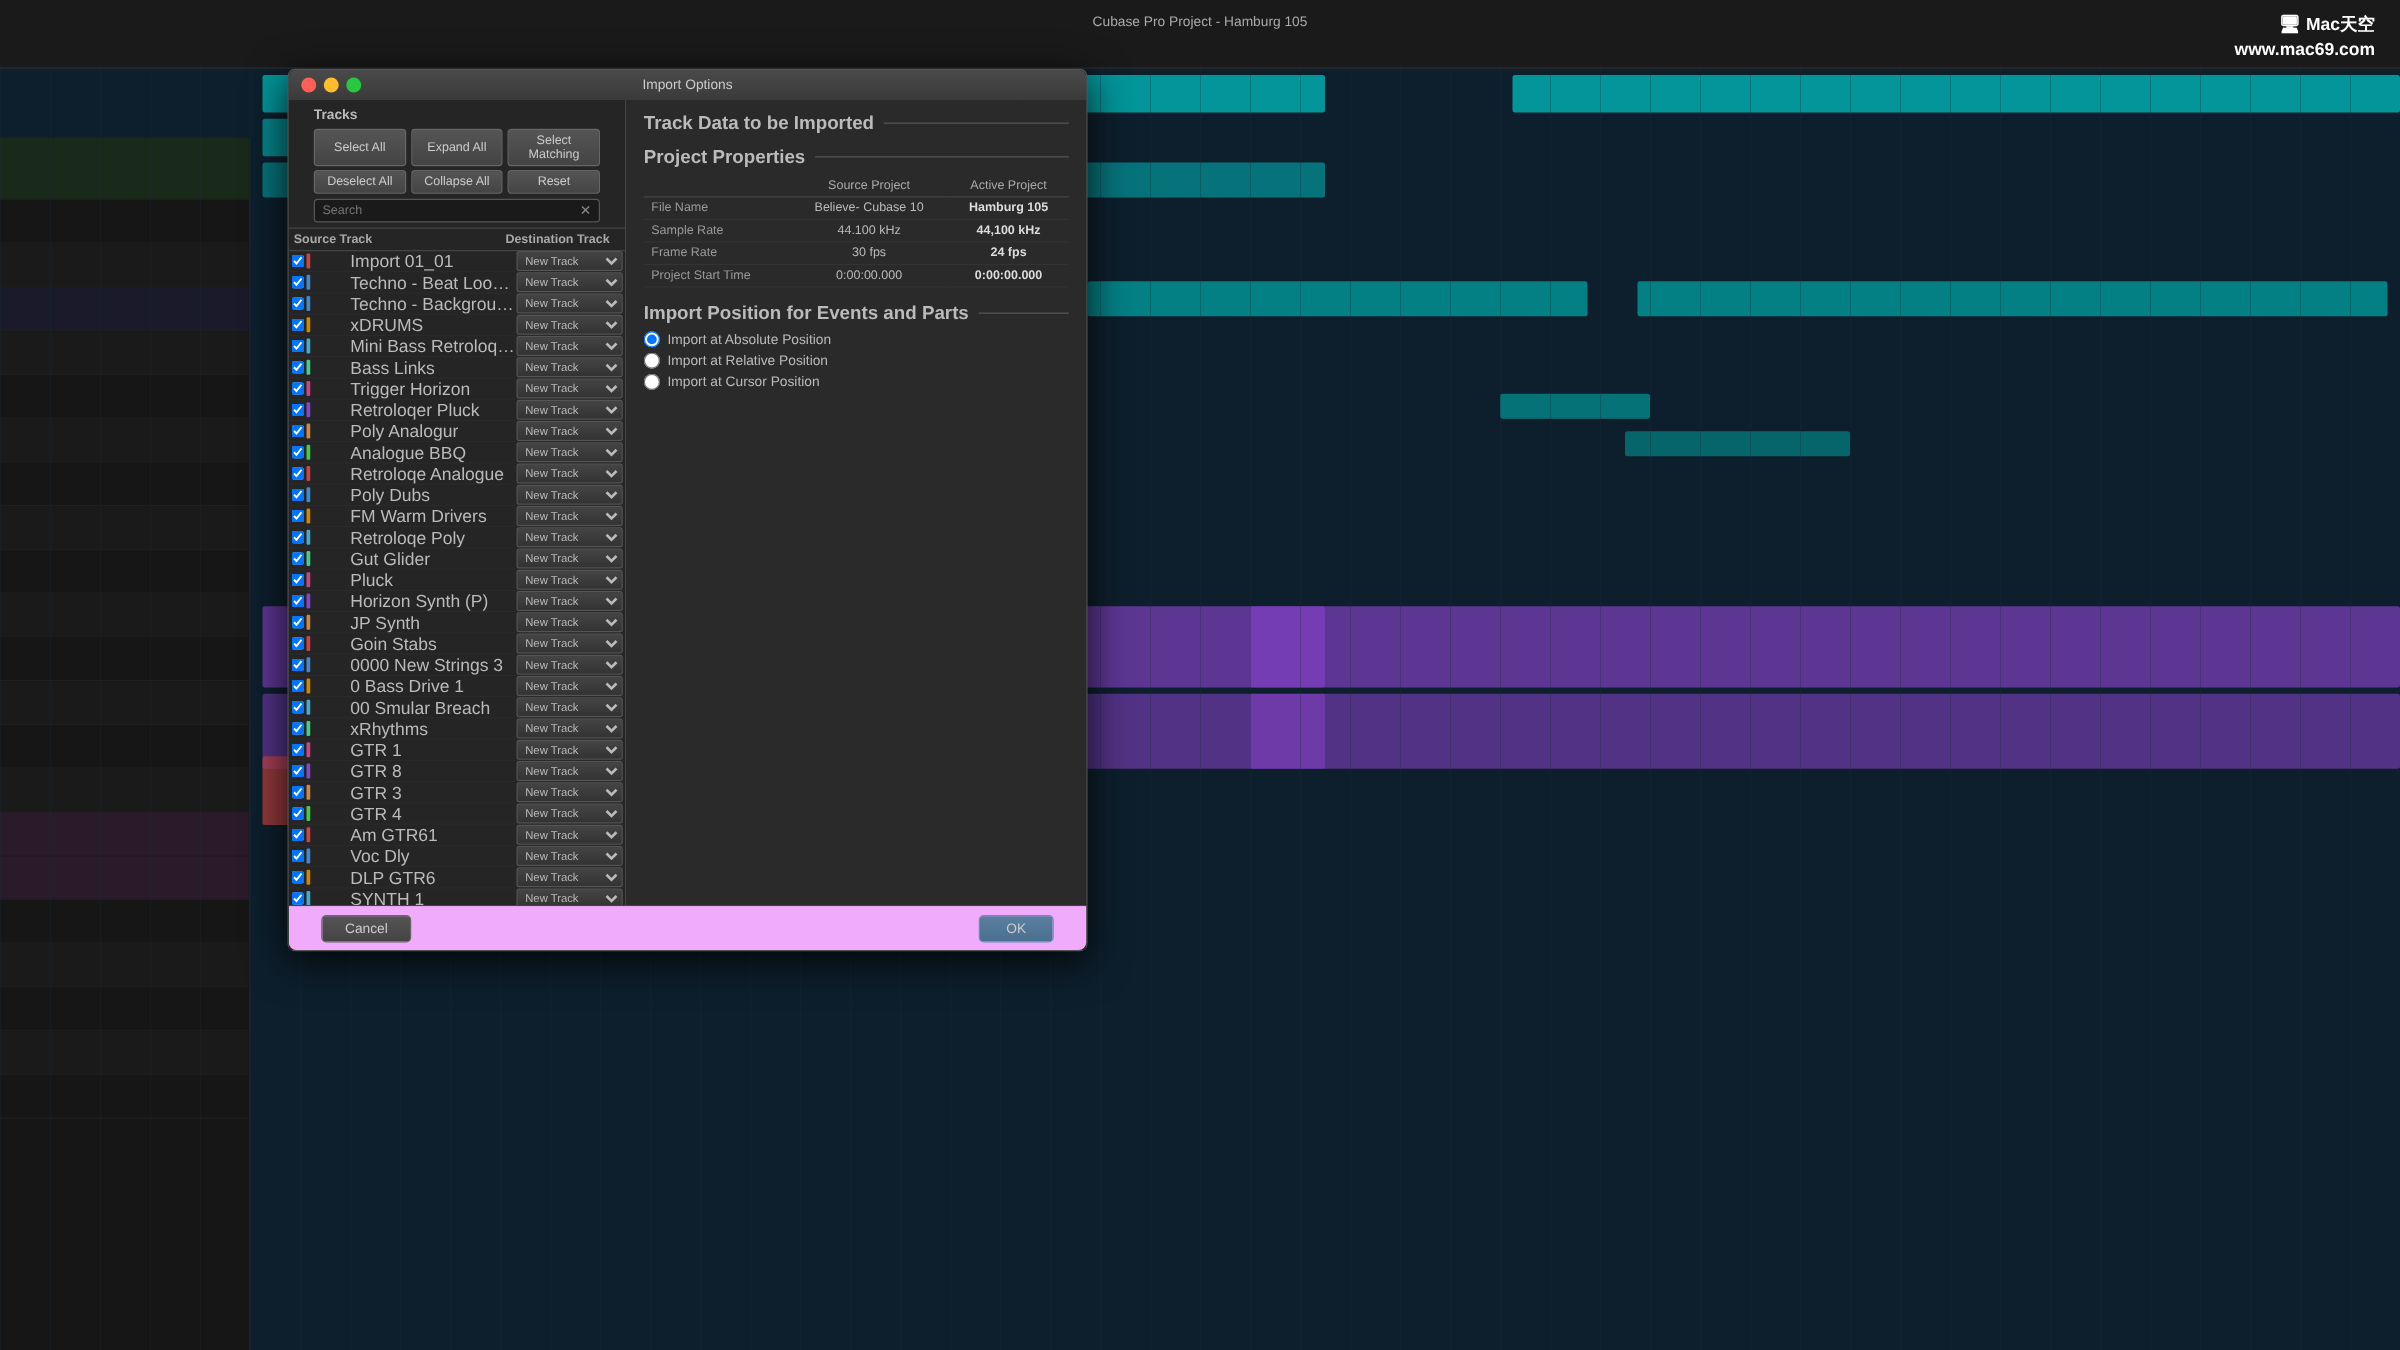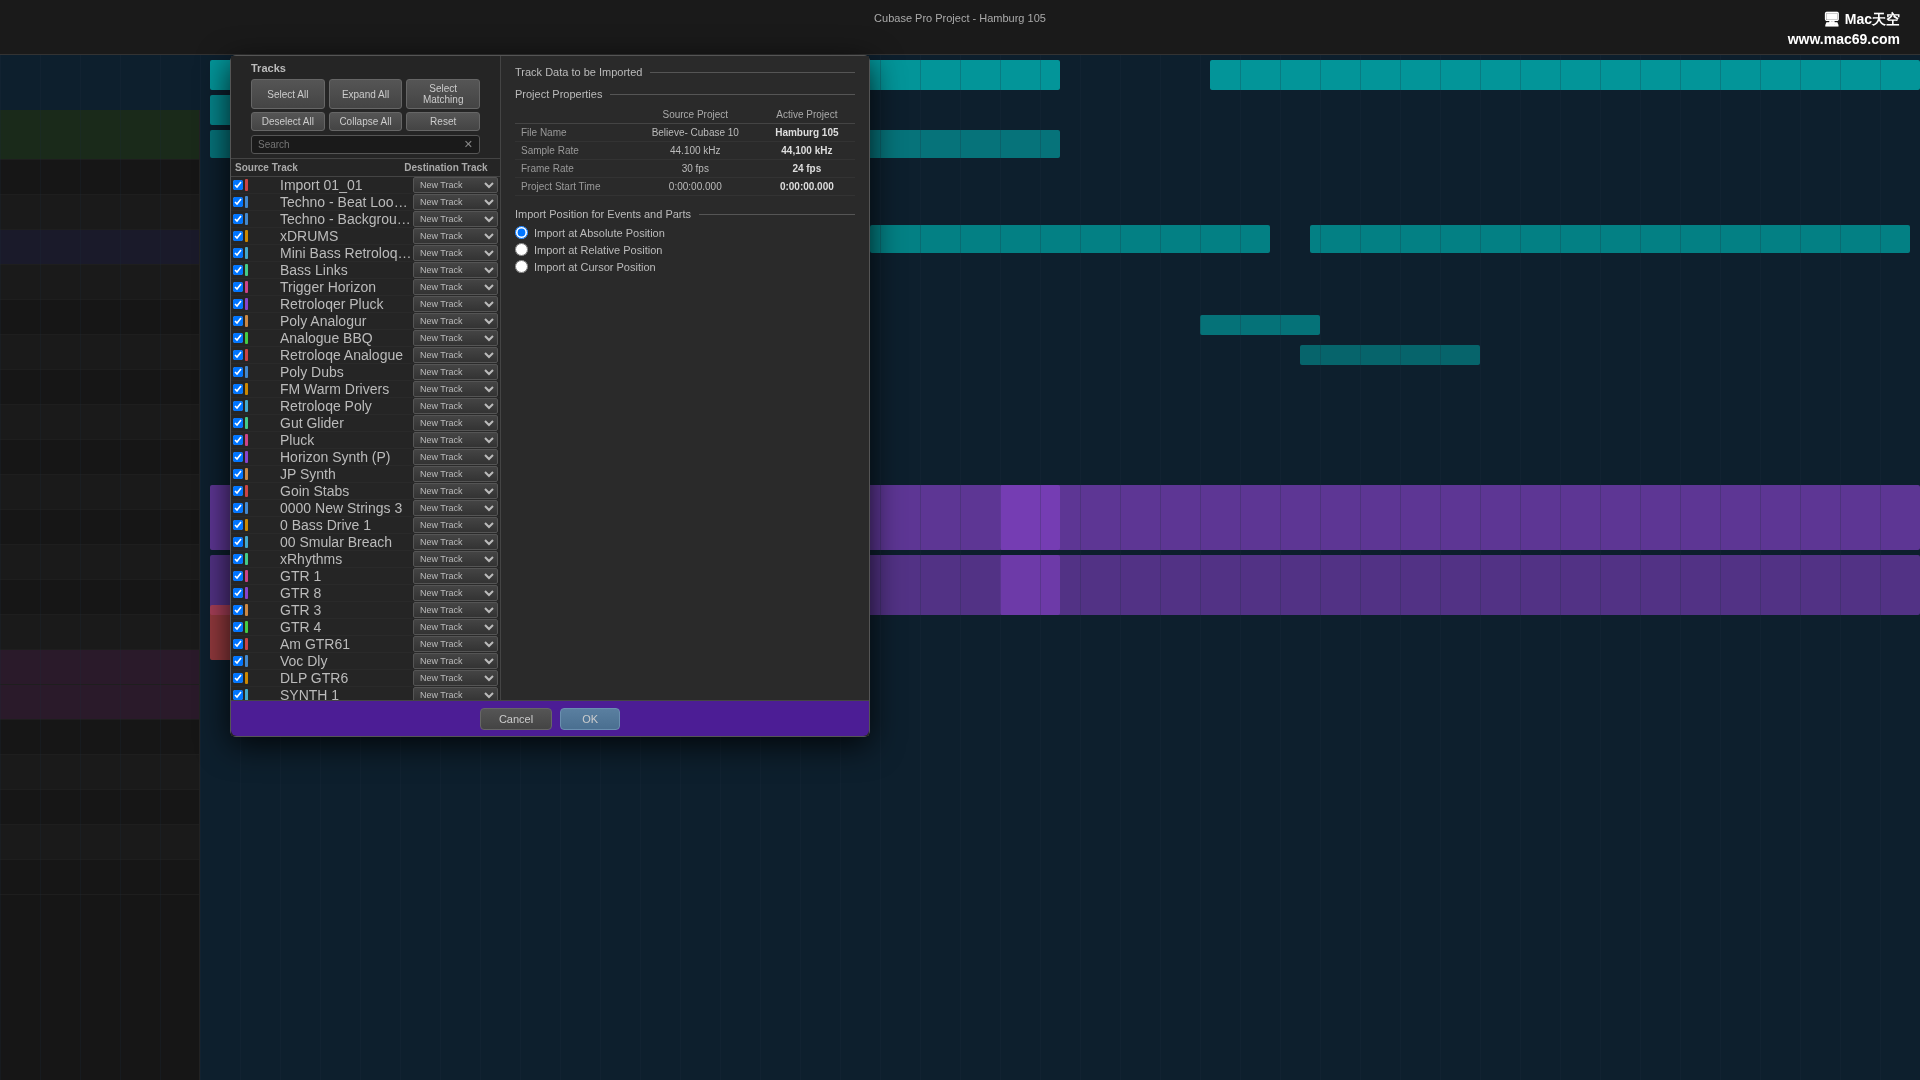--- a/index.html
+++ b/index.html
@@ -269,22 +269,22 @@
     
     .right-panel {
       flex: 1;
       padding: 10px 14px;
       background: #2a2a2a;
       overflow-y: auto;
     }
 
     .section-title {
       color: #bbb;
-      font-size: 11px;
-      font-weight: normal;
+      font-size: 15px;
+      font-weight: bold;
       margin-bottom: 6px;
       display: flex;
       align-items: center;
     }
     .section-title::after {
       content: '';
       flex: 1;
       height: 1px;
       background: #555;
       margin-left: 8px;
@@ -359,25 +359,25 @@
       font-size: 11px;
     }
 
     
     .dialog-footer {
       position: absolute;
       bottom: 0;
       left: 0;
       right: 0;
       height: 36px;
-      background: #4c1d95;
+      background: #f0abfc;
       border-top: 1px solid #444;
       display: flex;
       align-items: center;
-      justify-content: center;
+      justify-content: space-between;
       padding: 0 26px;
       gap: 8px;
       border-radius: 0 0 6px 6px;
     }
 
     .footer-btn {
       background: linear-gradient(to bottom, #555, #444);
       border: 1px solid #666;
       border-radius: 4px;
       color: #ccc;
@@ -483,20 +483,28 @@
 </div>
 
 <div class="watermark">
   <span>🖥</span>
   <span>Mac天空</span><br>
   <span>www.mac69.com</span>
 </div>
 
 <div class="dialog-overlay">
 
+  <div class="dialog-titlebar">
+    <div class="dialog-controls">
+      <button class="dialog-btn btn-close"></button>
+      <button class="dialog-btn btn-min"></button>
+      <button class="dialog-btn btn-max"></button>
+    </div>
+    <span class="dialog-title-text">Import Options</span>
+  </div>
 
   <div class="dialog-body">
 
     <div class="left-panel">
       <div class="panel-header">
         <div class="panel-header-label">Tracks</div>
         <div class="btn-row">
           <button class="action-btn">Select All</button>
           <button class="action-btn">Expand All</button>
           <button class="action-btn">Select Matching</button>

